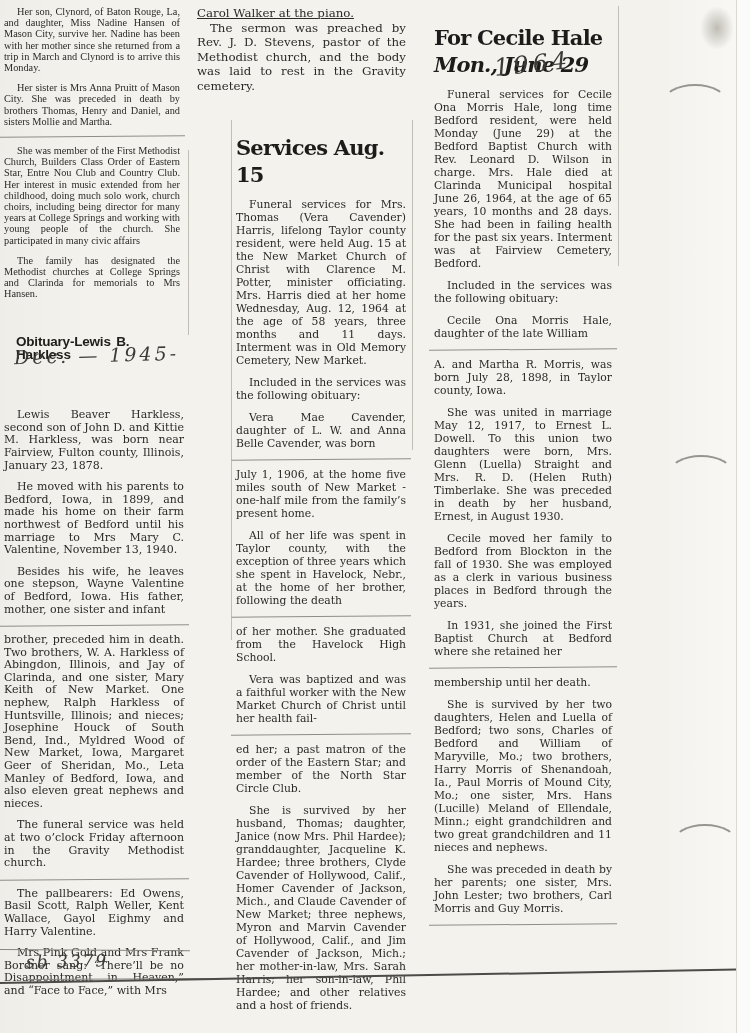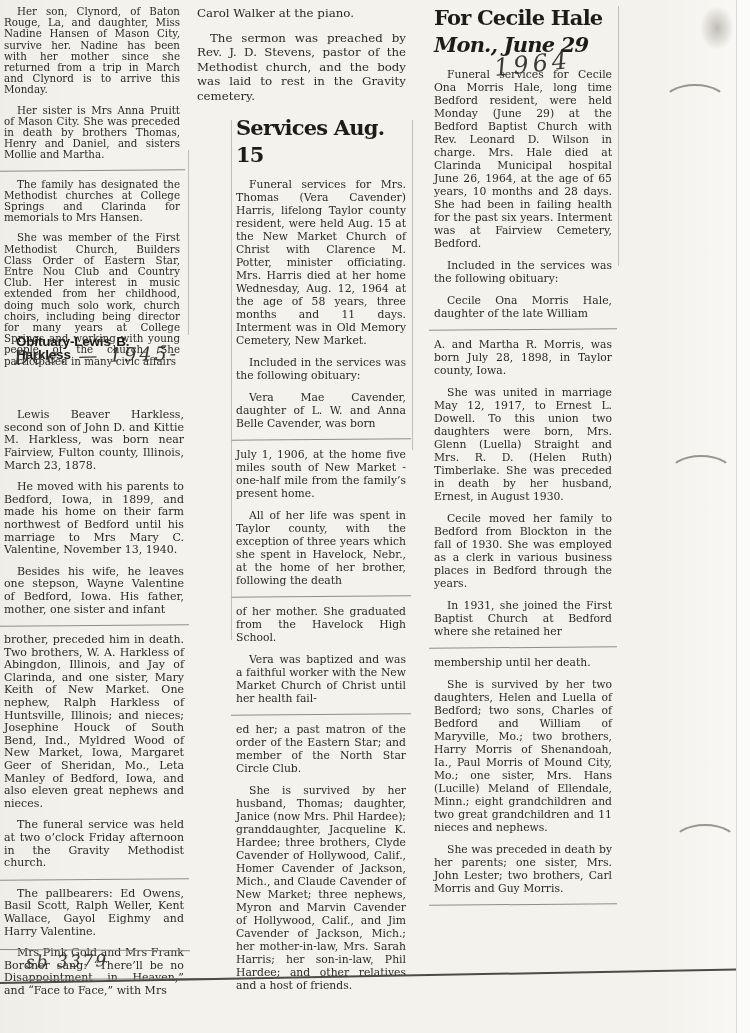--- a/index.html
+++ b/index.html
@@ -14,23 +14,23 @@
   .page{position:absolute;inset:0;}
   
   .page::before{
     content:"";position:absolute;inset:0;
     background:linear-gradient(90deg, rgba(0,0,0,0.02), rgba(0,0,0,0) 12%, rgba(0,0,0,0) 88%, rgba(255,255,255,0.5));
     pointer-events:none;
   }
   .col{position:absolute;text-align:justify;}
   .col p{margin:0 0 9px 0;text-indent:13px;}
   .col p.noindent{text-indent:0;}
-  .small-text{font-size:10.3px;line-height:11.2px;}
+  .small-text{font-size:10.3px;line-height:11.2px;font-family:Liberation Serif, serif;}
   .med-text{font-size:11px;line-height:12.6px;}
-  .news-text{font-size:10.8px;line-height:13px;}
+  .news-text{font-size:10.8px;line-height:13px;margin-top:20px;}
   .intro-text{font-size:11.8px;line-height:14.6px;}
   .cut{height:1px;background:#6f6c64;margin:3px -5px 8px -5px;transform:rotate(-0.5deg);opacity:.75;}
   .headline{
     font-weight:bold;text-align:left;text-indent:0;
     font-size:21px;line-height:27px;letter-spacing:-0.8px;
     margin:0 0 10px 0;color:#1c1c1a;
   }
   .subhead{
     font-family:"Liberation Sans", sans-serif;
     font-weight:bold;font-size:13.5px;letter-spacing:-0.2px;word-spacing:2px;
@@ -57,42 +57,42 @@
 </style>
 </head>
 <body>
 
 <div class="page">
 
   <div class="col small-text" style="left:4px;top:6px;width:176px;">
     <p>Her son, Clynord, of Baton Rouge, La, and daughter, Miss Nadine Hansen of Mason City, survive her. Nadine has been with her mother since she returned from a trip in March and Clynord is to arrive this Monday.</p>
     <p>Her sister is Mrs Anna Pruitt of Mason City. She was preceded in death by brothers Thomas, Henry and Daniel, and sisters Mollie and Martha.</p>
     <div class="cut"></div>
+    <p>She was member of the First Methodist Church, Builders Class Order of Eastern Star, Entre Nou Club and Country Club. Her interest in music extended from her childhood, doing much solo work, church choirs, including being director for many years at College Springs and working with young people of the church. She participated in many civic affairs</p>
     <p>The family has designated the Methodist churches at College Springs and Clarinda for memorials to Mrs Hansen.</p>
-    <p>She was member of the First Methodist Church, Builders Class Order of Eastern Star, Entre Nou Club and Country Club. Her interest in music extended from her childhood, doing much solo work, church choirs, including being director for many years at College Springs and working with young people of the church. She participated in many civic affairs</p>
   </div>
 
   <div class="col med-text" style="left:4px;top:324px;width:180px;">
     <div class="subhead">Obituary-Lewis B. Harkless</div>
     <div style="height:36px;"></div>
-    <p>Lewis Beaver Harkless, second son of John D. and Kittie M. Harkless, was born near Fairview, Fulton county, Illinois, March 23, 1878.</p>
+    <p>Lewis Beaver Harkless, second son of John D. and Kittie M. Harkless, was born near Fairview, Fulton county, Illinois, January 23, 1878.</p>
     <p>He moved with his parents to Bedford, Iowa, in 1899, and made his home on their farm northwest of Bedford until his marriage to Mrs Mary C. Valentine, November 13, 1940.</p>
     <p>Besides his wife, he leaves one stepson, Wayne Valentine of Bedford, Iowa. His father, mother, one sister and infant</p>
     <div class="cut"></div>
     <p class="noindent">brother, preceded him in death. Two brothers, W. A. Harkless of Abingdon, Illinois, and Jay of Clarinda, and one sister, Mary Keith of New Market. One nephew, Ralph Harkless of Huntsville, Illinois; and nieces; Josephine Houck of South Bend, Ind., Myldred Wood of New Market, Iowa, Margaret Geer of Sheridan, Mo., Leta Manley of Bedford, Iowa, and also eleven great nephews and nieces.</p>
     <p>The funeral service was held at two o’clock Friday afternoon in the Gravity Methodist church.</p>
     <div class="cut"></div>
     <p>The pallbearers: Ed Owens, Basil Scott, Ralph Weller, Kent Wallace, Gayol Eighmy and Harry Valentine.</p>
     <p>Mrs Pink Gold and Mrs Frank Bordner sang: “There’ll be no Disappointment in Heaven,” and “Face to Face,” with Mrs</p>
   </div>
 
   <div class="hand" style="left:14px;top:344px;font-size:19px;letter-spacing:3px;transform:rotate(-1.5deg);">Dec.  —  1945-</div>
 
   <div class="col intro-text" style="left:197px;top:6px;width:209px;">
-    <p style="text-indent:0;margin-bottom:10px;">Carol Walker at the piano.</p>
+    <p style="text-indent:0;margin-bottom:0;text-decoration:underline;">Carol Walker at the piano.</p>
     <p>The sermon was preached by Rev. J. D. Stevens, pastor of the Methodist church, and the body was laid to rest in the Gravity cemetery.</p>
   </div>
 
   <div class="col news-text" style="left:236px;top:114px;width:170px;">
     <div class="headline">
       <span style="display:block;">Services Aug. 15</span>
     </div>
     <p>Funeral services for Mrs. Thomas (Vera Cavender) Harris, lifelong Taylor county resident, were held Aug. 15 at the New Market Church of Christ with Clarence M. Potter, minister officiating. Mrs. Harris died at her home Wednesday, Aug. 12, 1964 at the age of 58 years, three months and 11 days. Interment was in Old Memory Cemetery, New Market.</p>
     <p>Included in the services was the following obituary:</p>
     <p>Vera Mae Cavender, daughter of L. W. and Anna Belle Cavender, was born</p>

